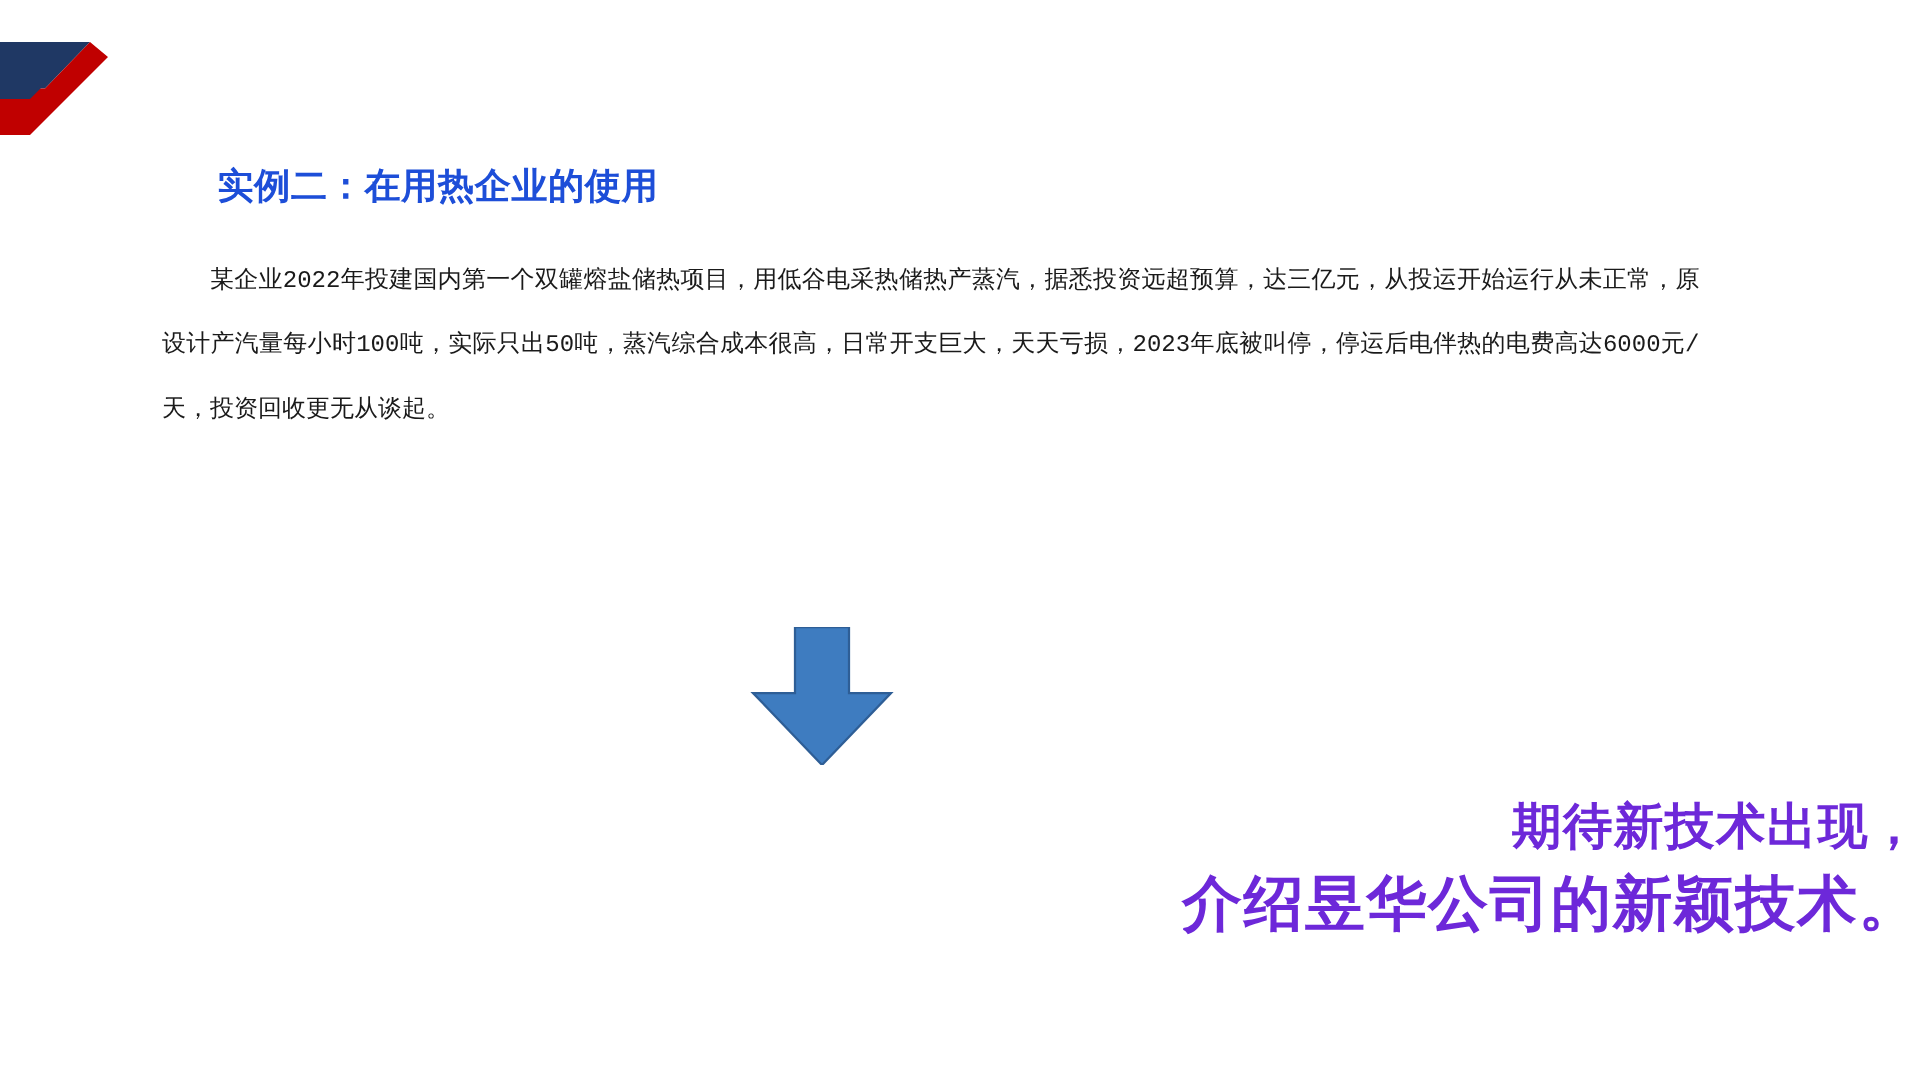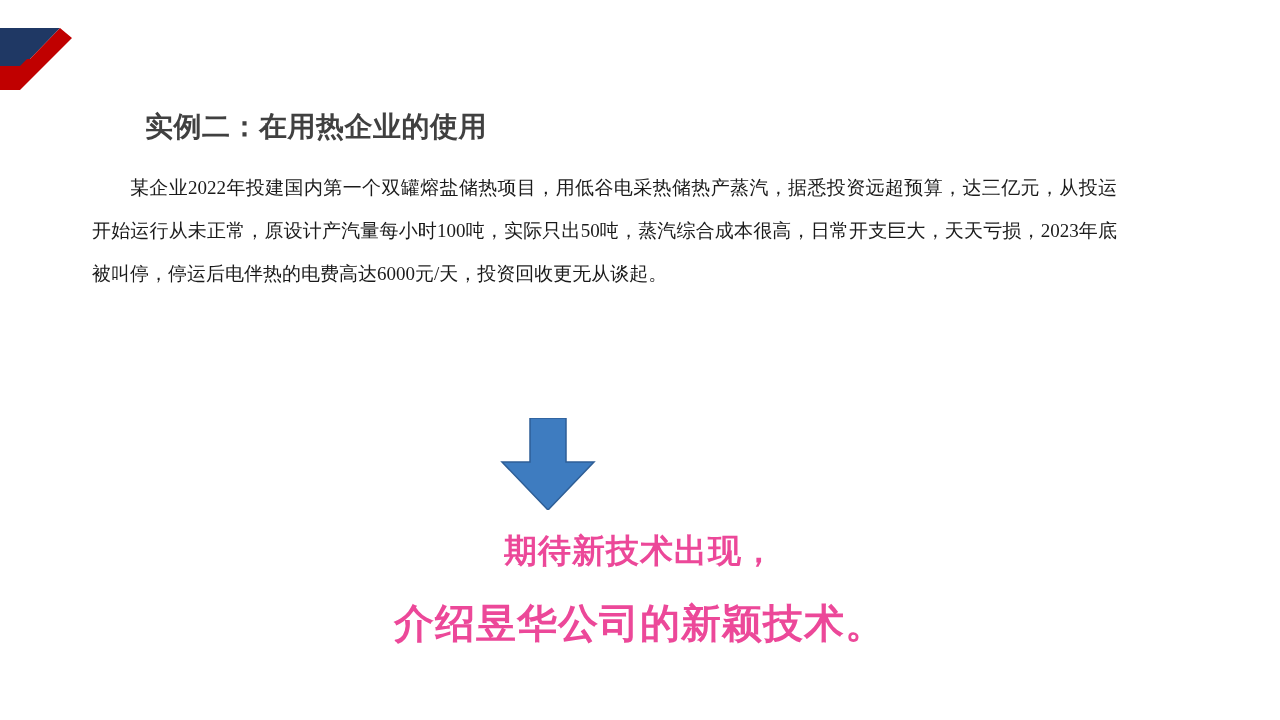--- a/index.html
+++ b/index.html
@@ -30,34 +30,34 @@
     pointer-events: none;
   }
 
   .title-block {
     position: absolute;
     left: 145px;
     top: 108px;
   }
   .slide-title {
     font-family: "Liberation Sans", sans-serif;
-    font-size: 28px;
+    font-size: 24px;
     font-weight: bold;
-    color: #404040;
+    color: #1d4ed8;
     letter-spacing: 0.5px;
     white-space: nowrap;
   }
 
   .body-text {
     position: absolute;
-    left: 92px;
+    left: 108px;
     top: 166px;
     width: 1025px;
-    font-family: Liberation Serif, serif;
-    font-size: 19px;
+    font-family: Liberation Mono, monospace;
+    font-size: 16px;
     color: #1a1a1a;
     line-height: 43px;
     text-align: justify;
     text-justify: inter-ideograph;
   }
   .para {
     text-indent: 2em;
     margin: 0 0 9px 0;
   }
 
@@ -67,37 +67,37 @@
     top: 418px;
     width: 96px;
     height: 92px;
   }
 
   .conclusion {
     position: absolute;
     left: 0;
     top: 528px;
     width: 1280px;
-    text-align: center;
-    color: #ec4899;
+    text-align: right;
+    color: #6d28d9;
   }
   .conclusion-line1 {
     font-family: "Liberation Sans", sans-serif;
     font-size: 33px;
     font-weight: bold;
     letter-spacing: 1px;
     line-height: 46px;
   }
   .conclusion-line2 {
     font-family: "Liberation Sans", sans-serif;
     font-size: 40px;
     font-weight: bold;
     letter-spacing: 1px;
     line-height: 58px;
-    margin-top: 20px;
+    margin-top: 0;
   }
 </style>
 </head>
 <body>
 
 <div class="slide">
 
   <div class="corner-deco">
     <svg width="72" height="62" viewBox="0 0 72 62" xmlns="http://www.w3.org/2000/svg">
       <polygon points="0,0 60,0 30,31 0,31" fill="#1F3864"></polygon>

